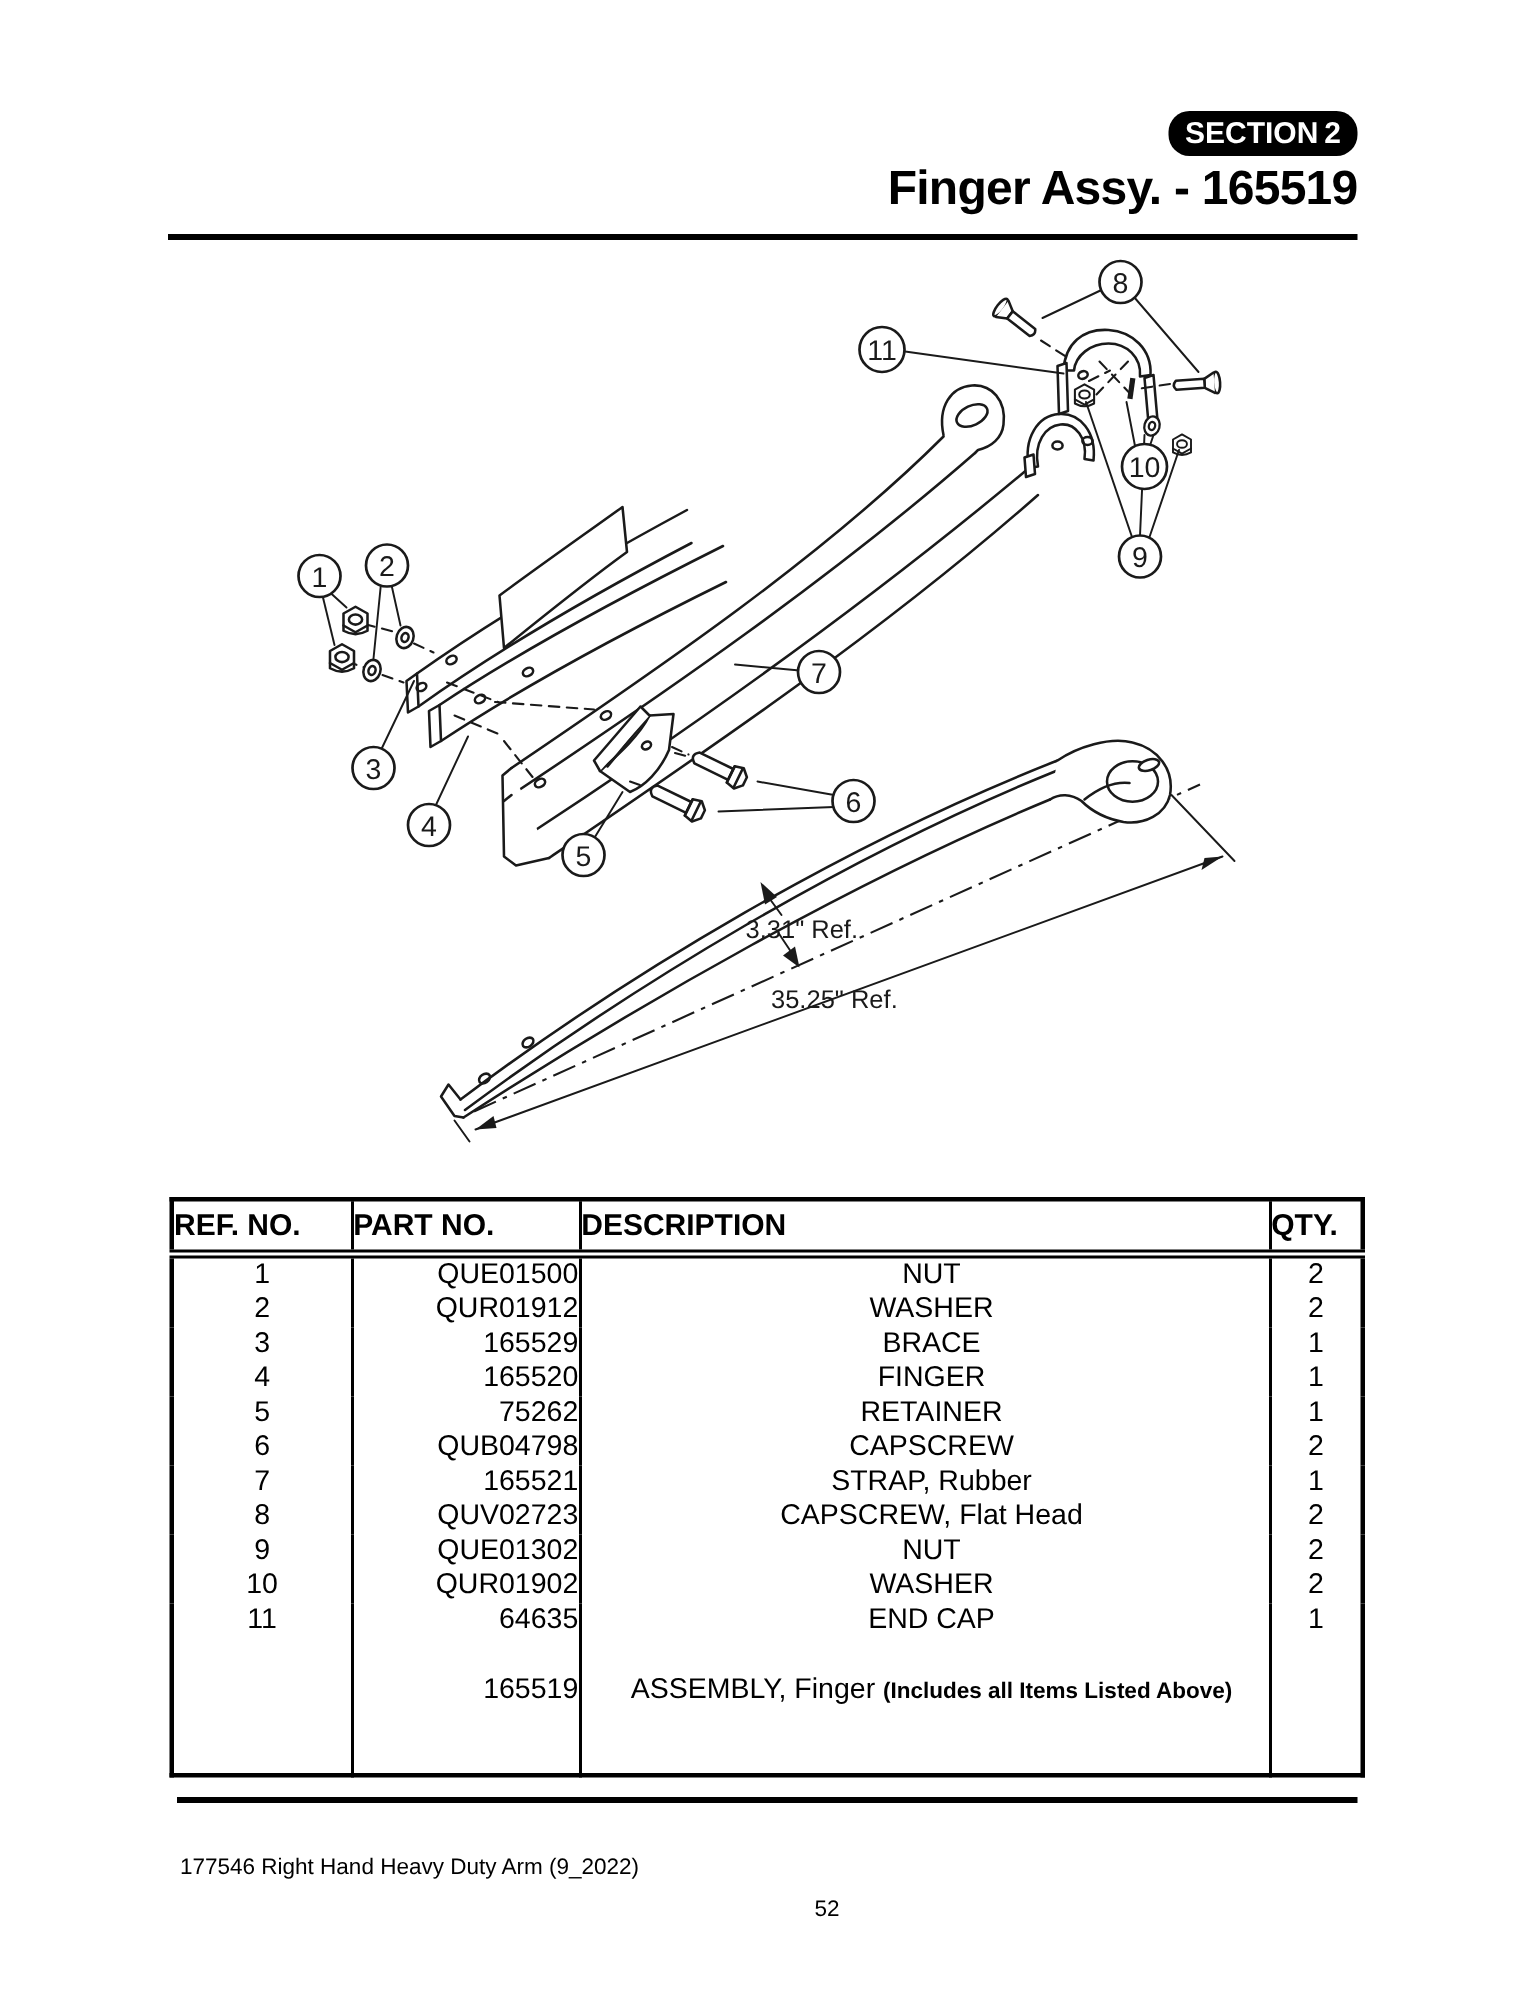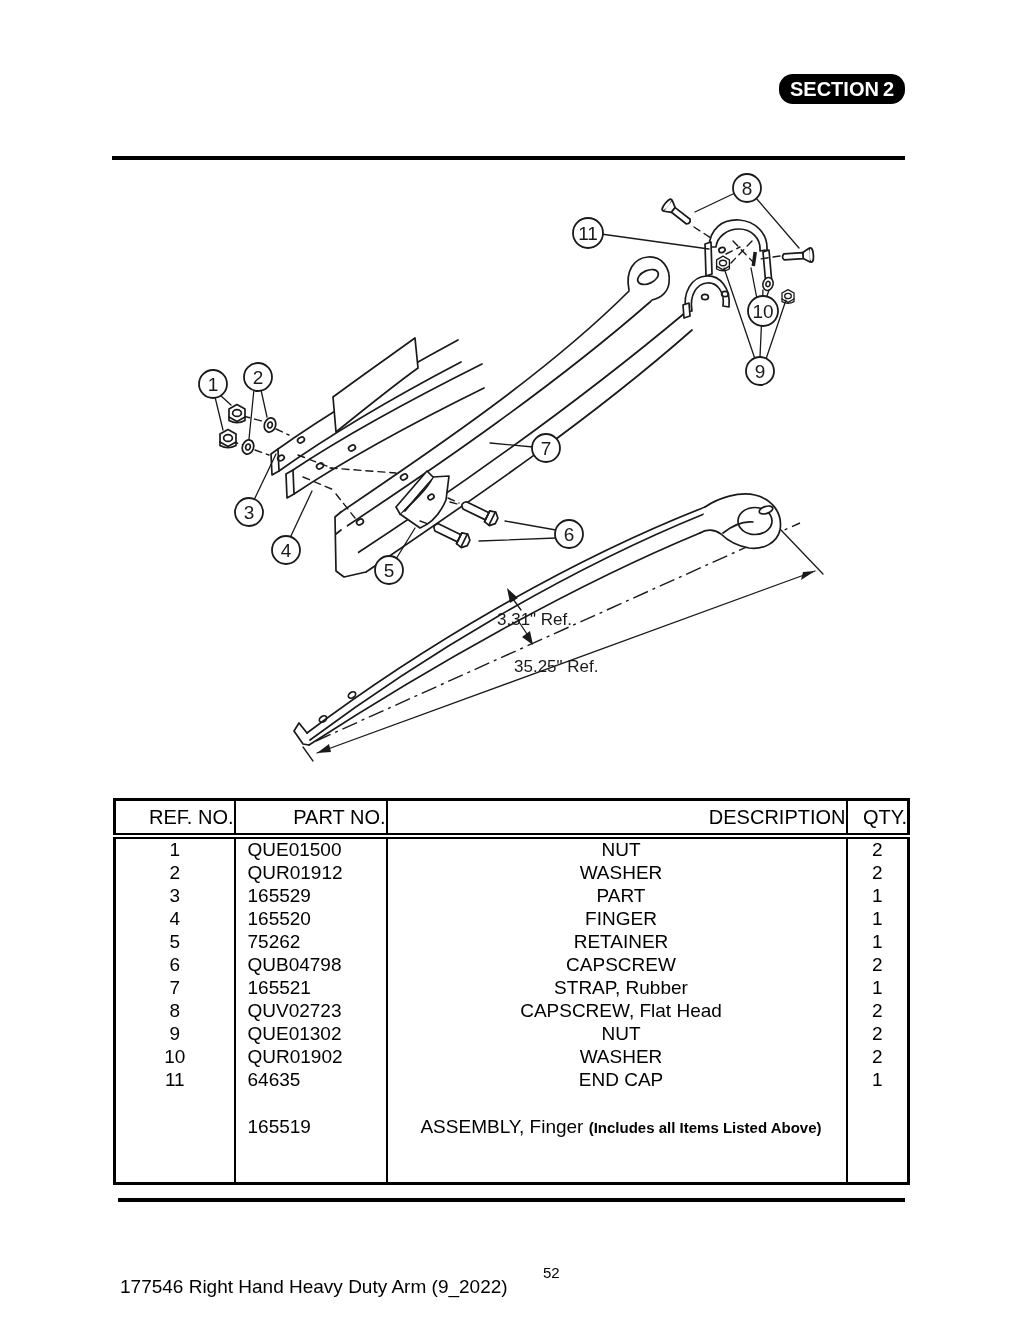--- a/index.html
+++ b/index.html
@@ -23,46 +23,47 @@
   .dashdot{stroke:#1a1a1a;stroke-width:1.4;fill:none;stroke-dasharray:16 5 3 5;}
   .blk{fill:#1a1a1a;stroke:none;}
   .co{fill:#fff;stroke:#1a1a1a;stroke-width:1.8;}
   .cot{font-family:"Liberation Sans",sans-serif;font-size:19px;fill:#1a1a1a;text-anchor:middle;}
   .dimt{font-family:"Liberation Sans",sans-serif;font-size:17px;fill:#1a1a1a;}
   
   .parts{position:absolute;left:113px;top:798px;width:794px;height:387px;border-collapse:collapse;
         table-layout:fixed;}
   .parts,.parts th,.parts td{border:0 solid #000;}
   .parts{border:3px solid #000;}
-  .parts th{font-size:20px;font-weight:normal;height:32px;text-align:right;
+  .parts th{font-size:20px;font-weight:bold;height:32px;text-align:left;
         border-bottom:6px double #000;padding:0;}
   .parts td{font-size:19px;height:23px;padding:0;vertical-align:middle;line-height:1.1;}
   .cb{border-left:2px solid #000 !important;margin-top:36px;}
   .c-ref{text-align:center;}
-  .c-part{padding-left:12px !important;text-align:left;}
+  .c-part{padding-left:12px !important;text-align:right;}
   .c-desc{padding-left:9px !important;text-align:center;}
   .c-qty{text-align:center;}
   .spacer-row td{height:22px;}
   .assembly-row td{height:26px;}
   .filler-row td{height:auto;}
   .note{font-size:15px;font-weight:bold;}
   
-  .footer-doc{position:absolute;left:120px;top:1276px;font-size:19px;}
+  .footer-doc{position:absolute;left:120px;top:1236px;font-size:15px;}
   .footer-page{position:absolute;left:503px;top:1264px;font-size:15px;margin-left:40px;}
 </style>
 </head>
 <body>
 
 <div class="page">
 
   <div class="section-badge">
     <span>SECTION</span>
     <span>2</span>
   </div>
 
+  <div class="page-title">Finger Assy. - 165519</div>
 
   <div class="rule rule-top"></div>
 
   <svg class="diagram" viewBox="0 165 1024 632" xmlns="http://www.w3.org/2000/svg">
     <defs>
       <g id="nut">
         <polygon class="sw" points="-8,-4 0,-8.5 8,-4 8,4 0,8.5 -8,4"></polygon>
         <path class="s" d="M-8,4 L-8,7.5 Q0,12 8,7.5 L8,4"></path>
         <ellipse class="s" cx="0" cy="0" rx="4.4" ry="3.4"></ellipse>
       </g>
@@ -289,21 +290,21 @@
       </tr>
       <tr>
         <td class="c-ref">2</td>
         <td class="cb c-part">QUR01912</td>
         <td class="cb c-desc">WASHER</td>
         <td class="cb c-qty">2</td>
       </tr>
       <tr>
         <td class="c-ref">3</td>
         <td class="cb c-part">165529</td>
-        <td class="cb c-desc">PART</td>
+        <td class="cb c-desc">BRACE</td>
         <td class="cb c-qty">1</td>
       </tr>
       <tr>
         <td class="c-ref">4</td>
         <td class="cb c-part">165520</td>
         <td class="cb c-desc">FINGER</td>
         <td class="cb c-qty">1</td>
       </tr>
       <tr>
         <td class="c-ref">5</td>

